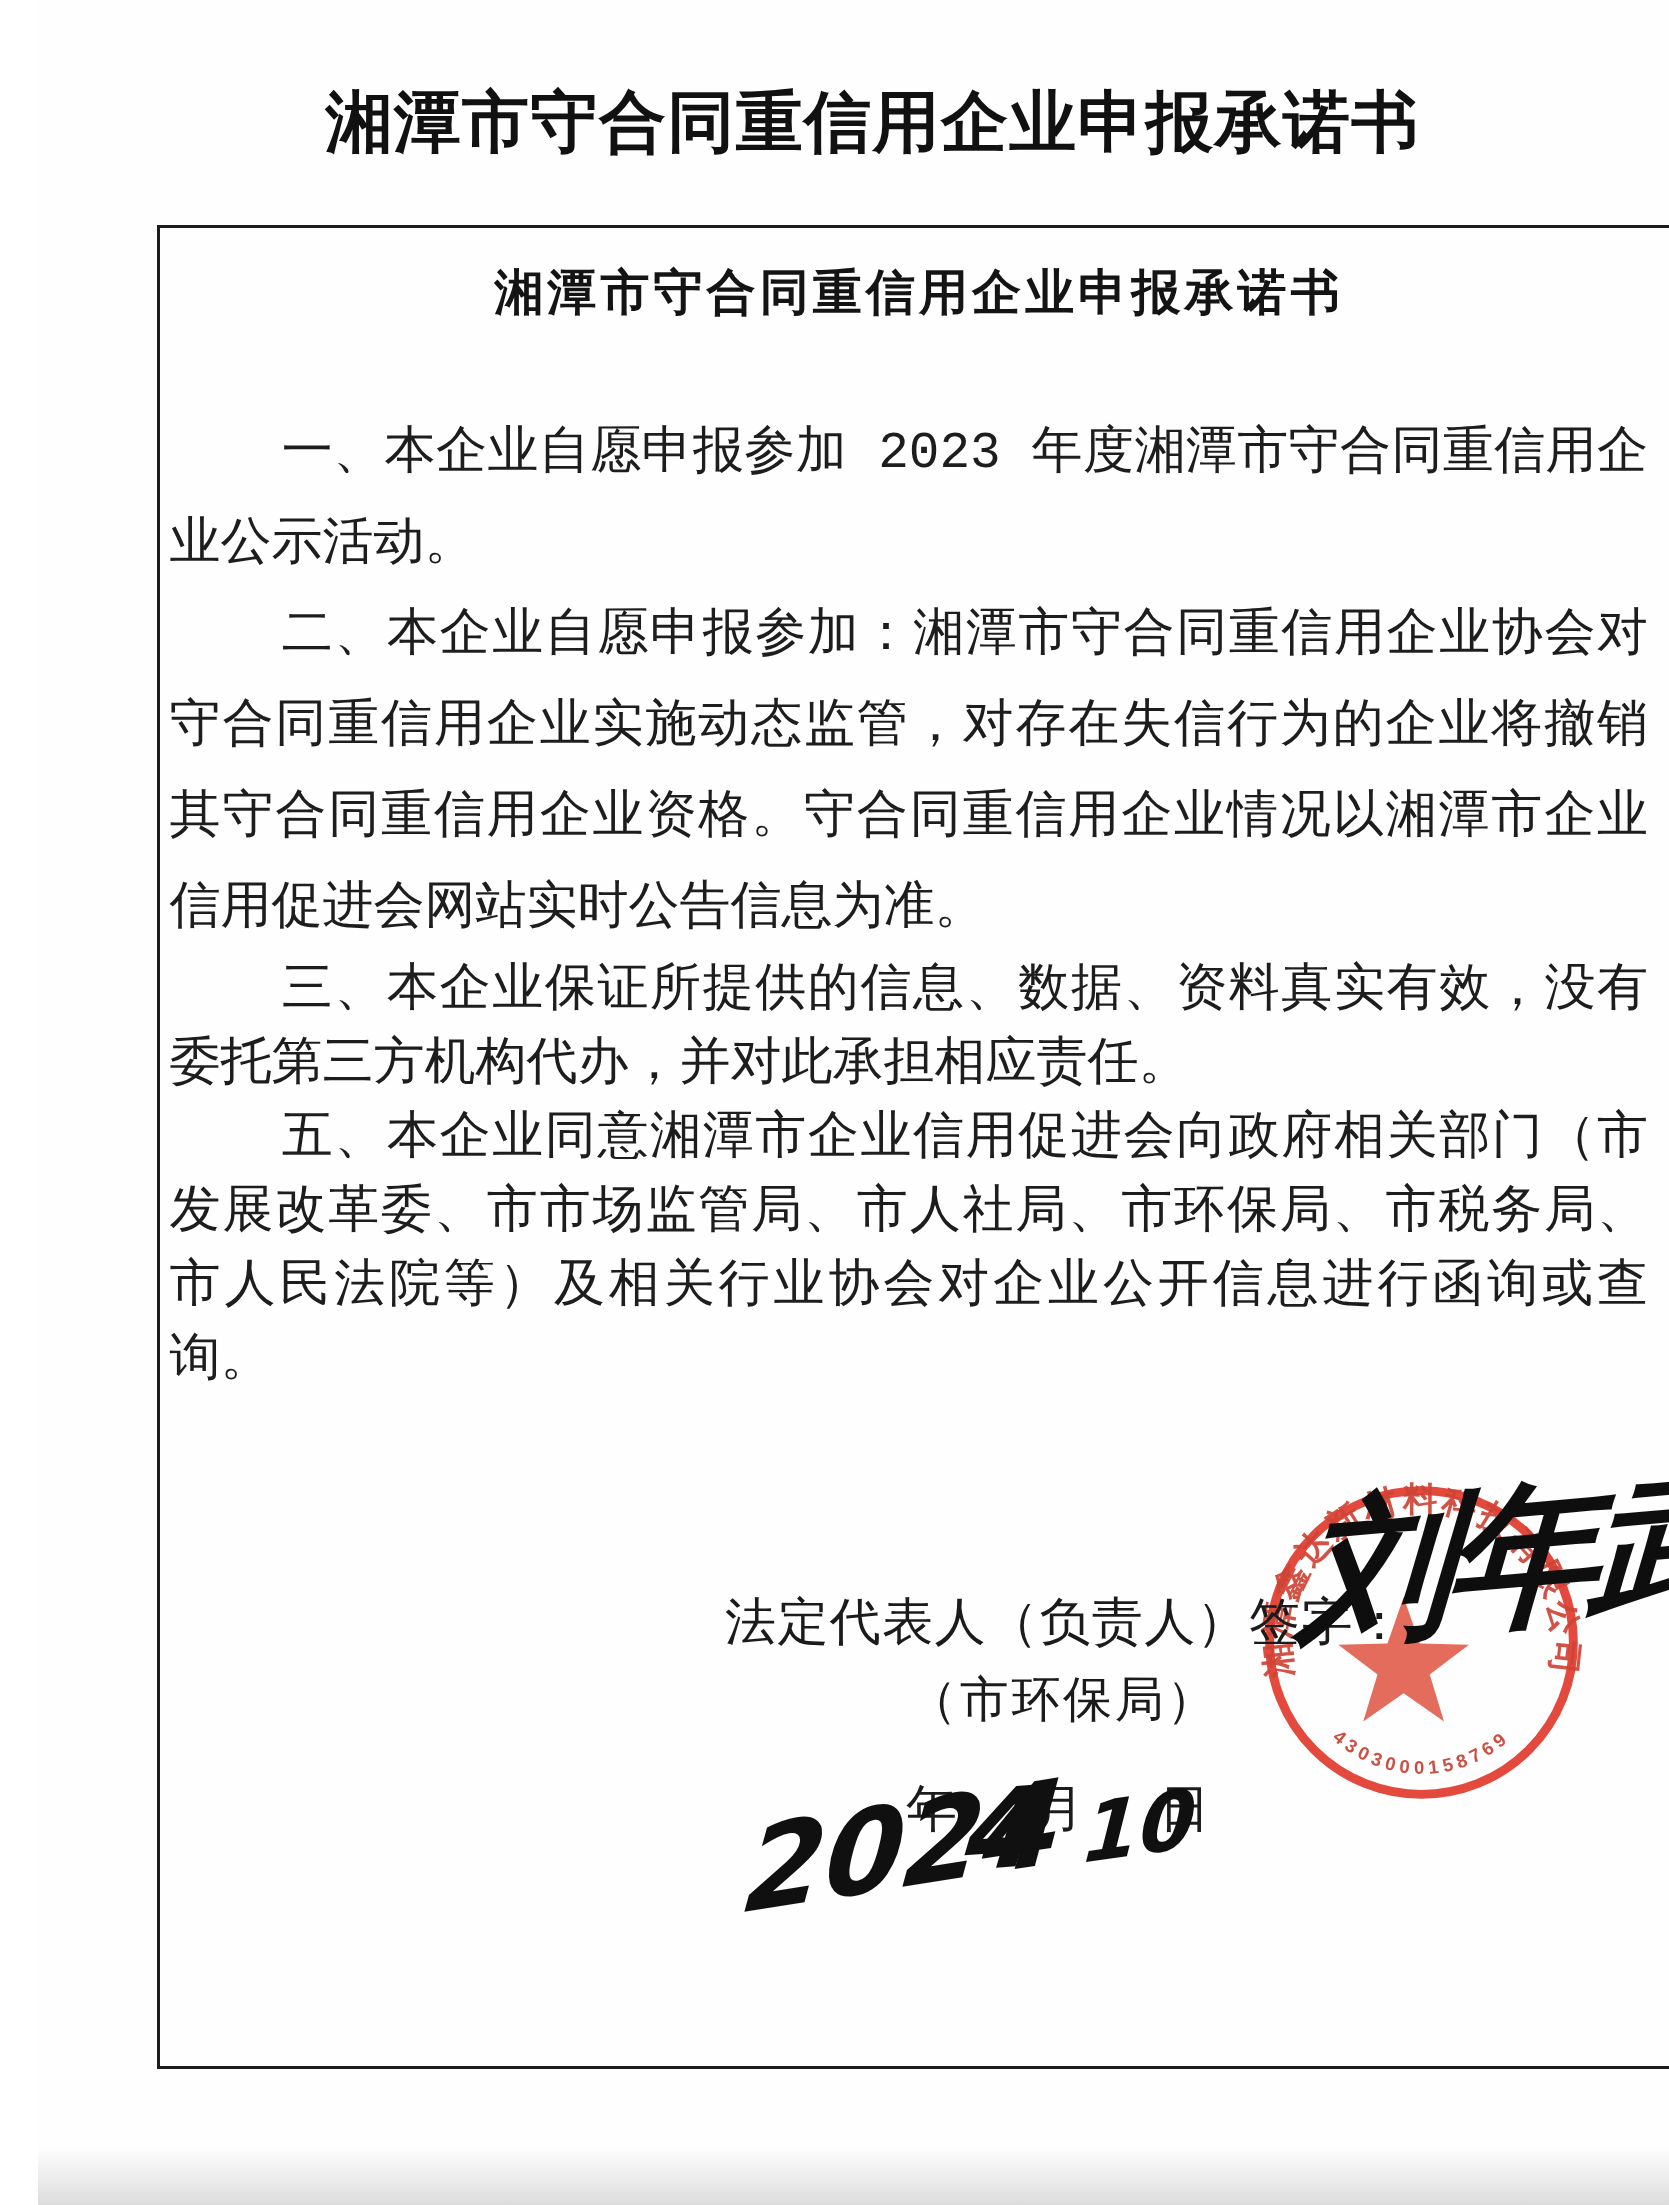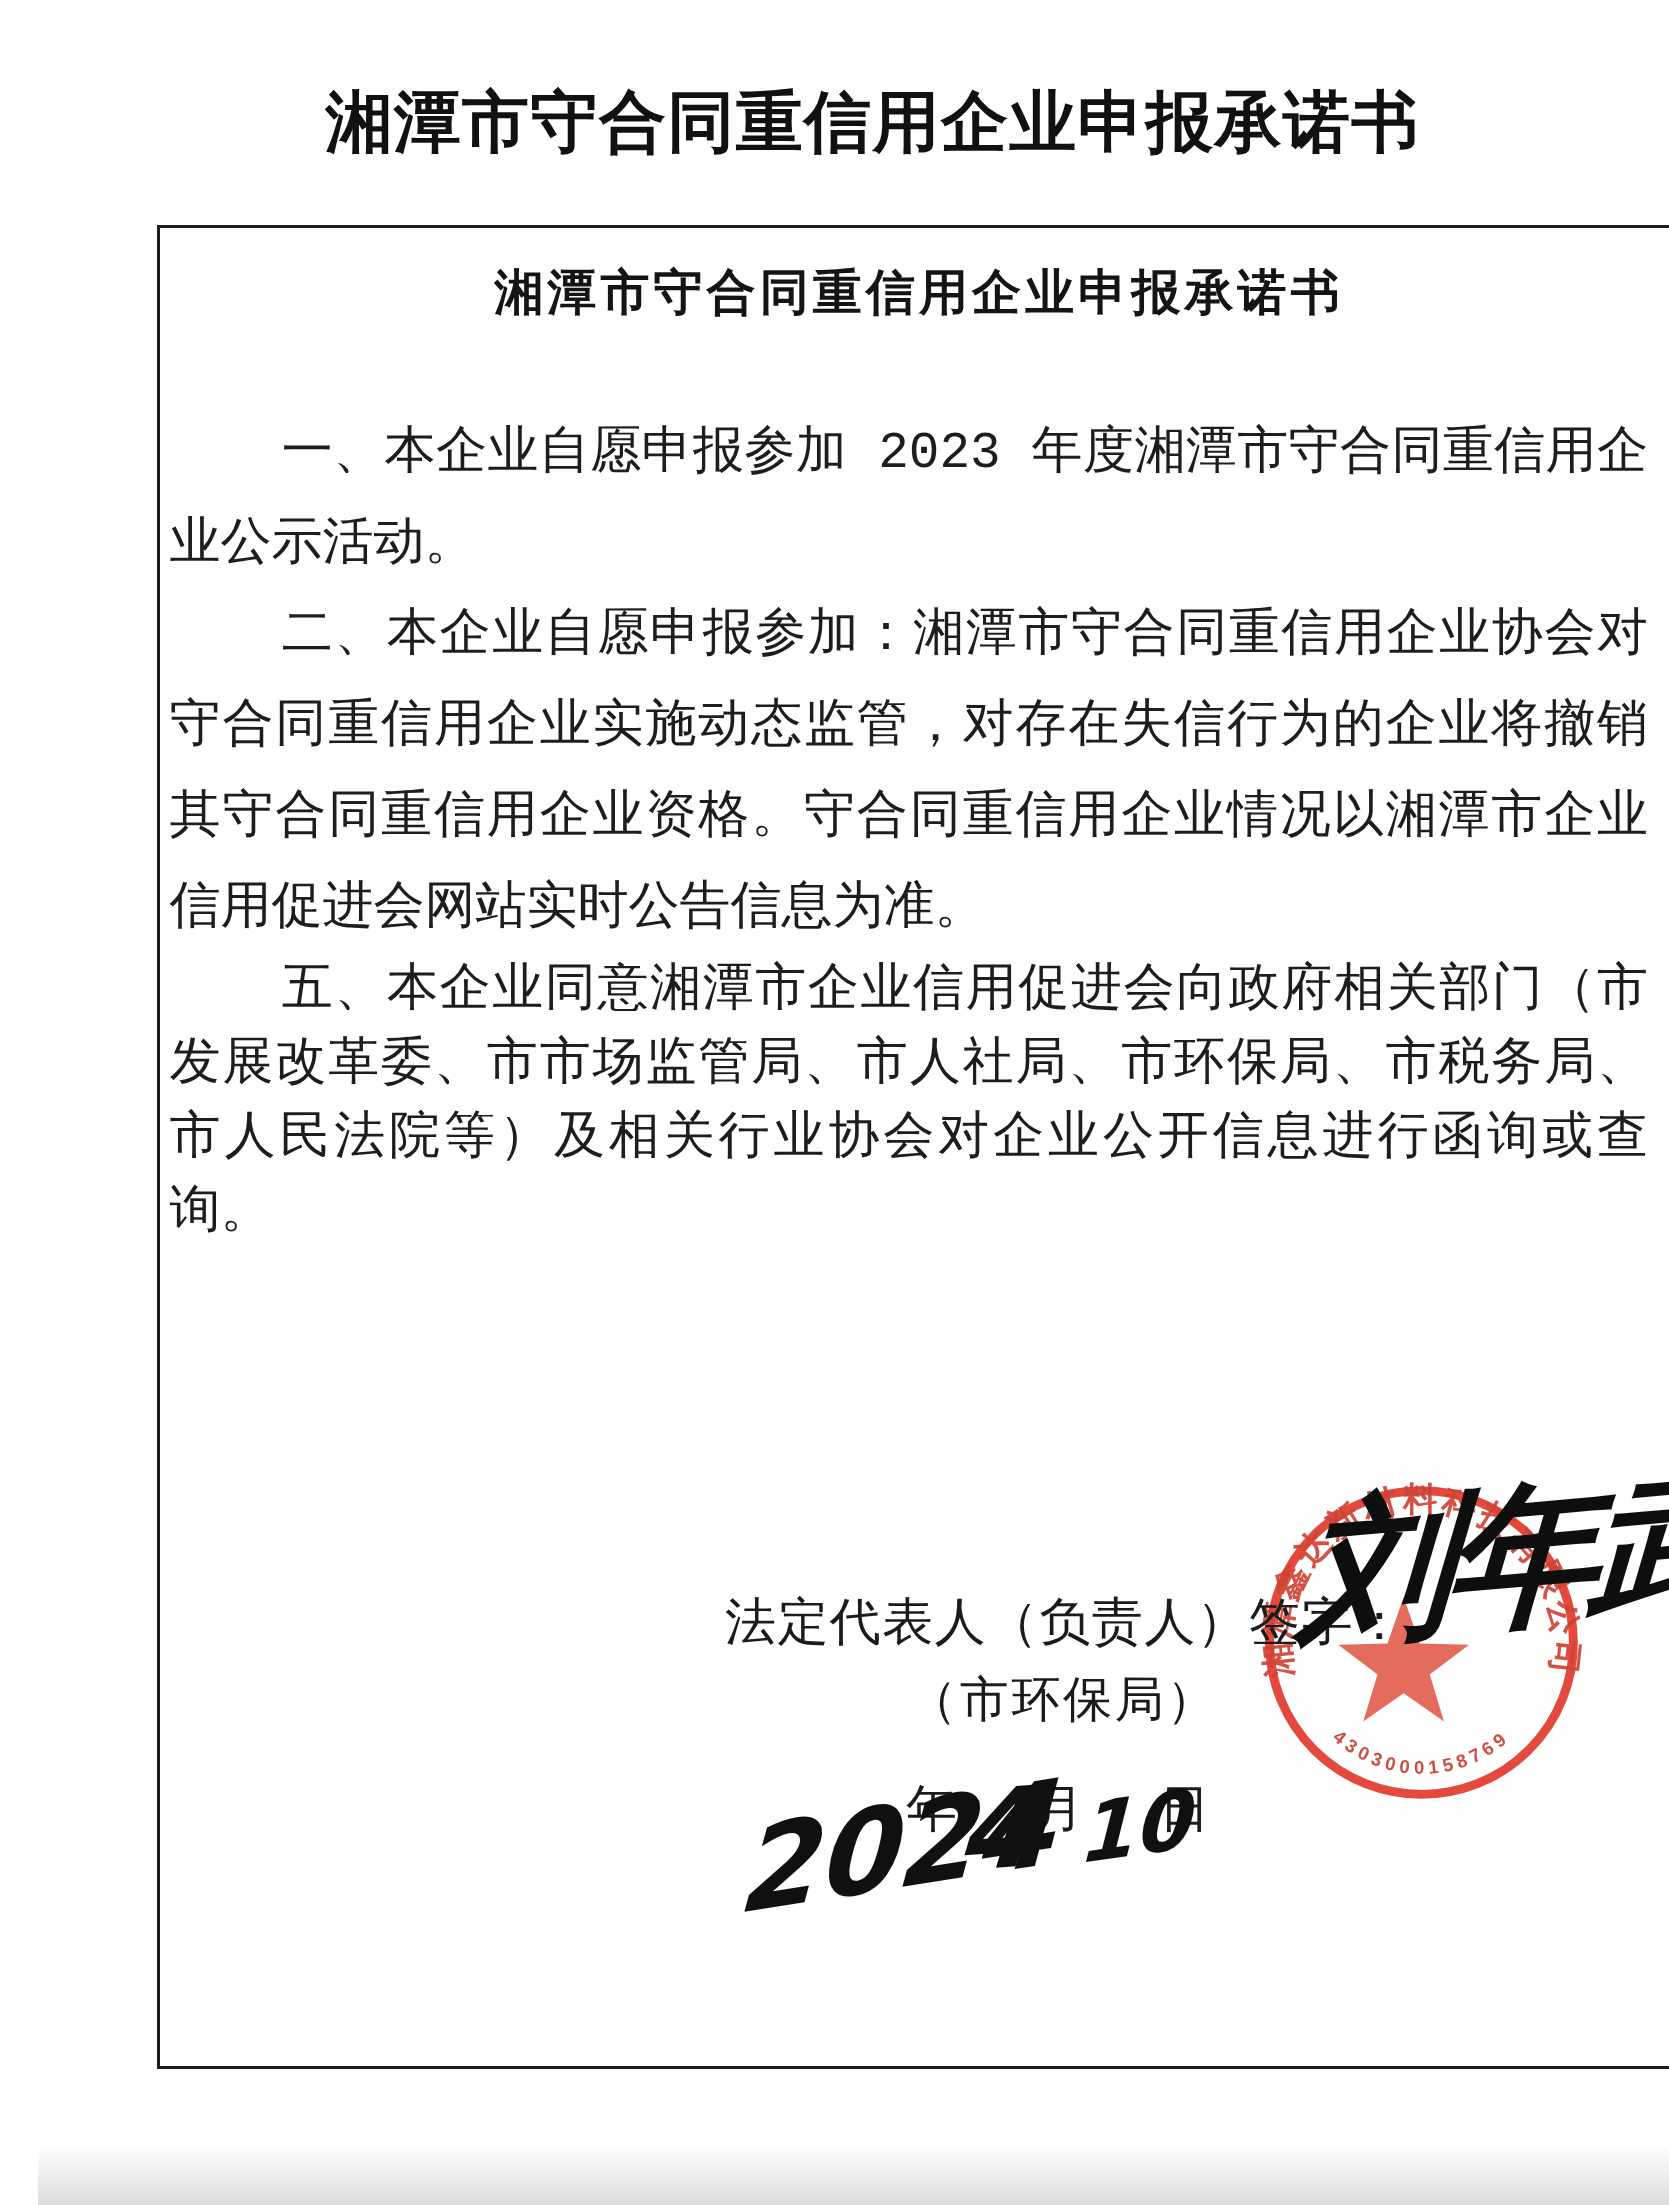--- a/index.html
+++ b/index.html
@@ -101,20 +101,21 @@
 
 <div class="page">
 
   <div class="page-title">湘潭市守合同重信用企业申报承诺书</div>
 
   <div class="declaration-box">
     <div class="box-title">湘潭市守合同重信用企业申报承诺书</div>
     <div class="box-body">
       <p class="loose first">一、本企业自愿申报参加 2023 年度湘潭市守合同重信用企业公示活动。</p>
       <p class="loose">二、本企业自愿申报参加：湘潭市守合同重信用企业协会对守合同重信用企业实施动态监管，对存在失信行为的企业将撤销其守合同重信用企业资格。守合同重信用企业情况以湘潭市企业信用促进会网站实时公告信息为准。</p>
+      <p class="tight">三、本企业保证所提供的信息、数据、资料真实有效，没有委托第三方机构代办，并对此承担相应责任。</p>
       <p class="tight">五、本企业同意湘潭市企业信用促进会向政府相关部门（市发展改革委、市市场监管局、市人社局、市环保局、市税务局、市人民法院等）及相关行业协会对企业公开信息进行函询或查询。</p>
     </div>
 
   </div>
 
   <div class="sig-label">法定代表人（负责人）签字：</div>
 
   <div class="seal-note">（市环保局）</div>
 
   <span class="hand hand-year">2024</span>

